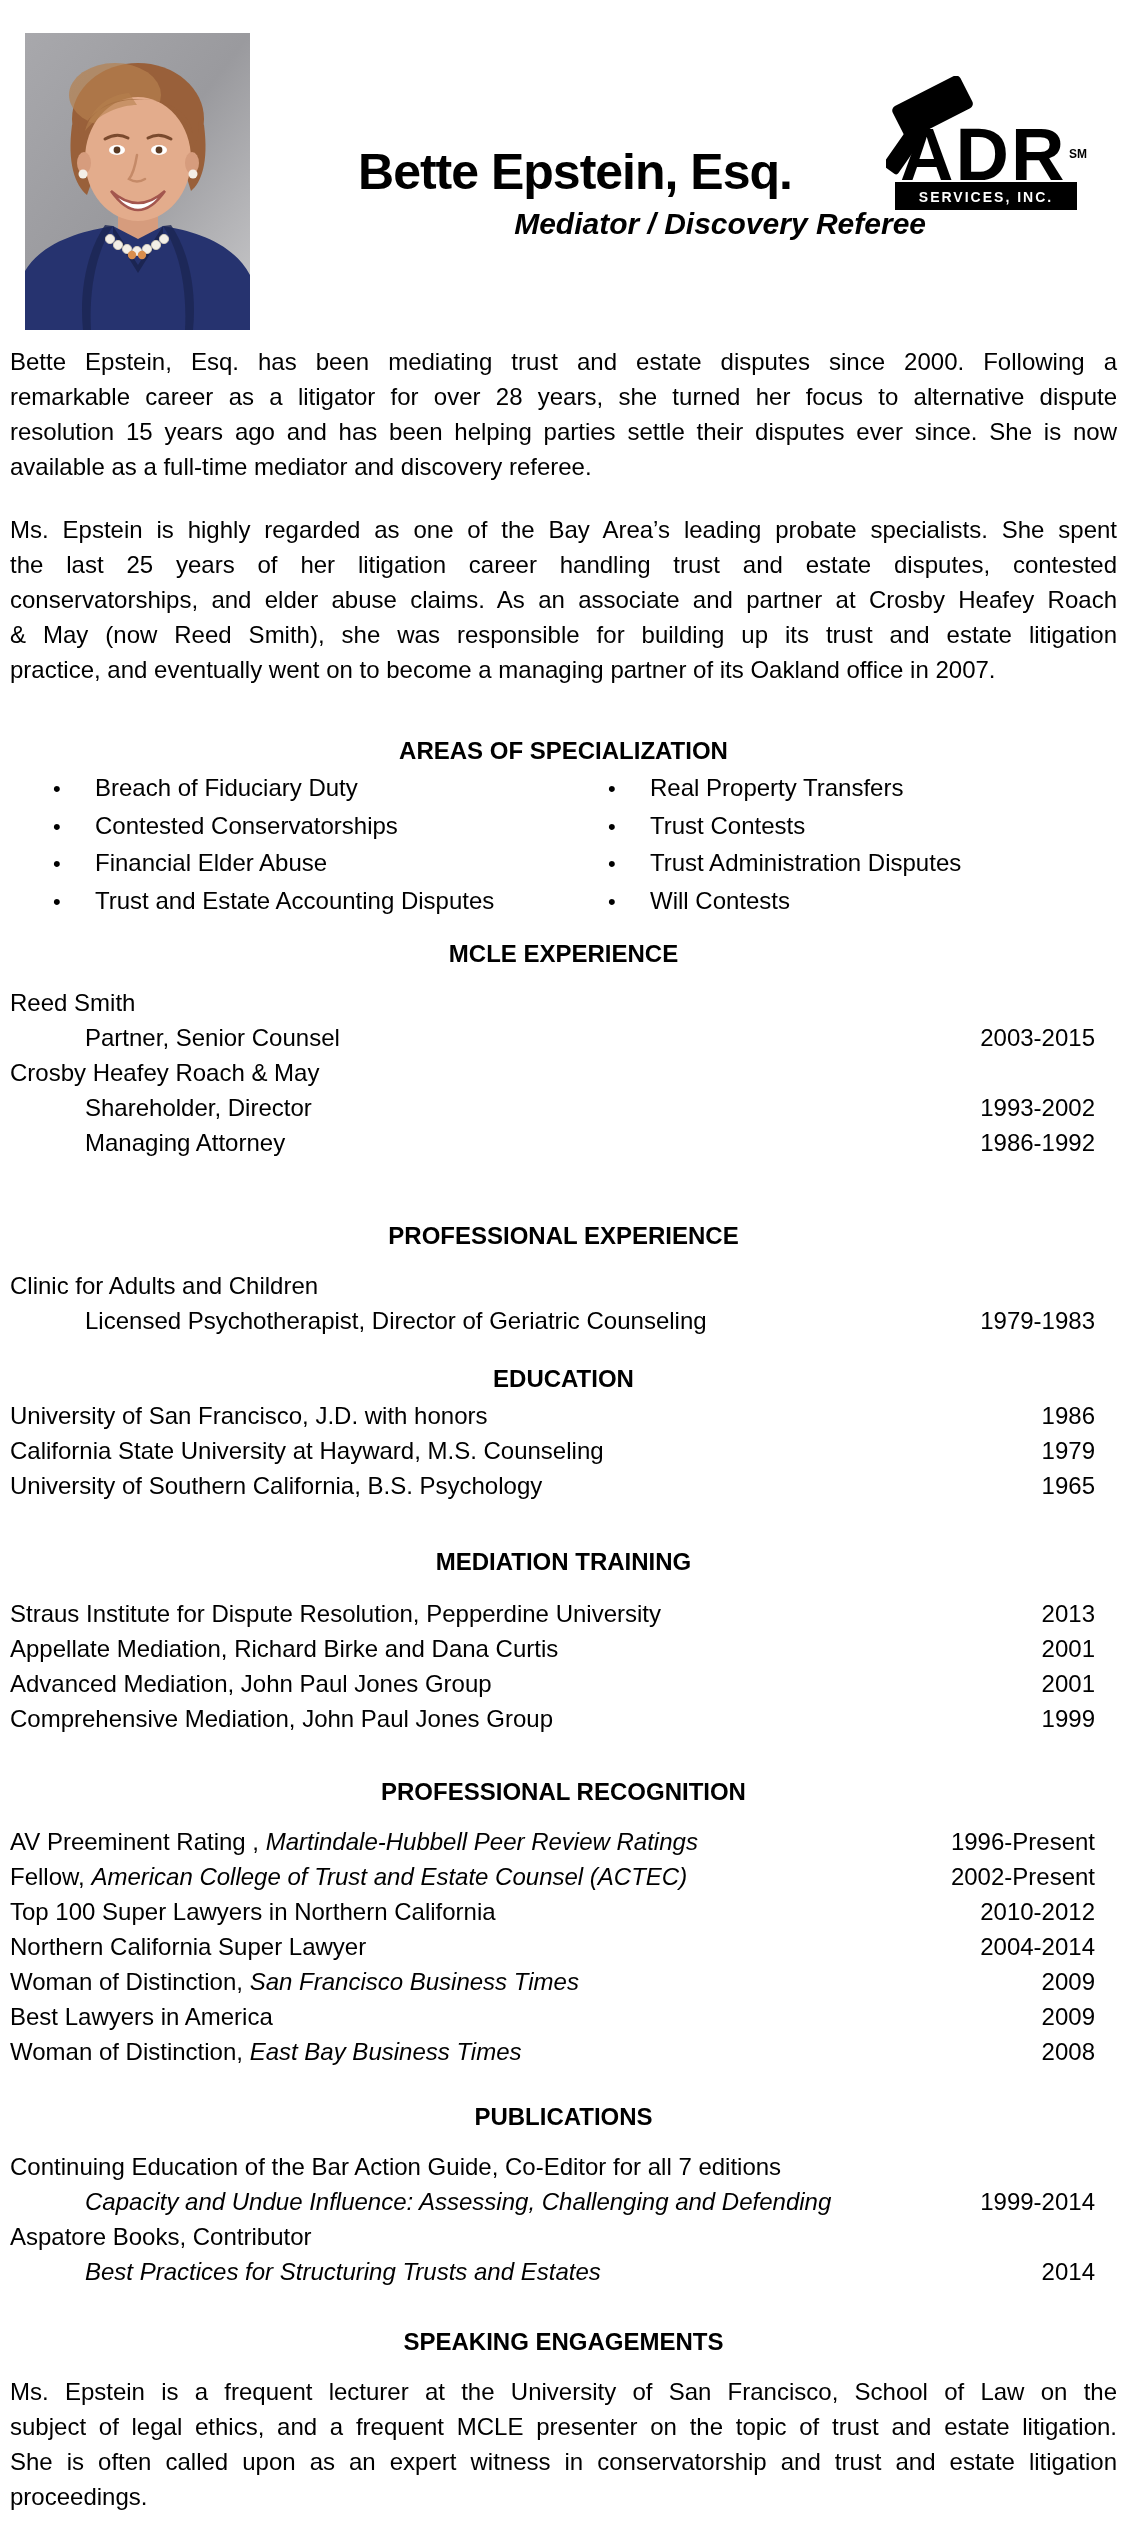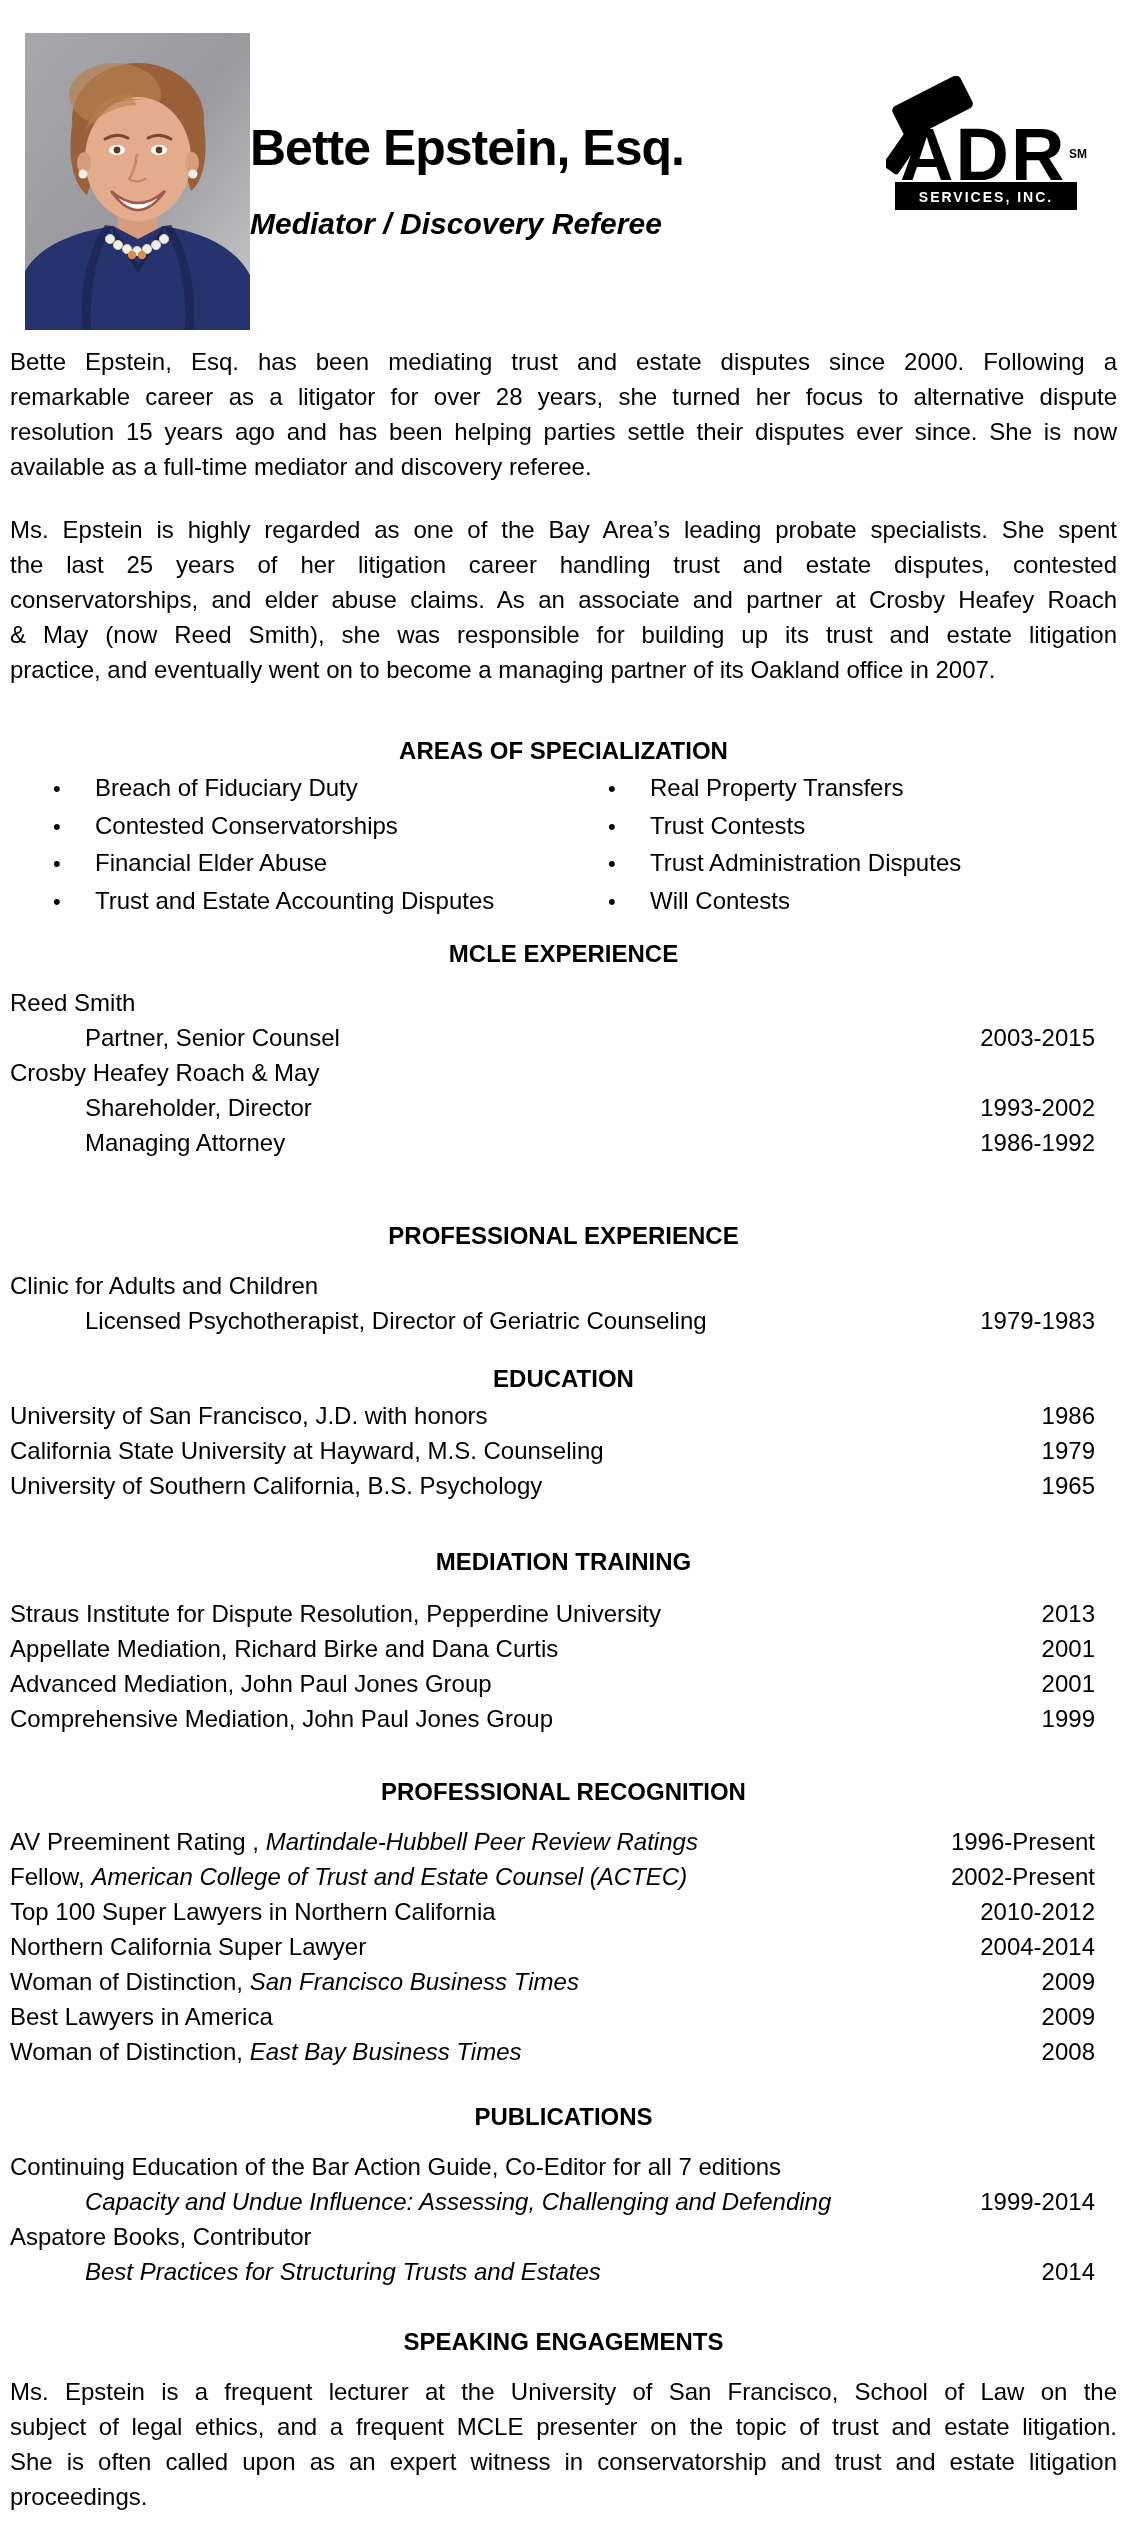--- a/index.html
+++ b/index.html
@@ -3,24 +3,24 @@
 <meta charset="utf-8">
 <style>
   html,body{margin:0;padding:0;background:#ffffff;}
   .page{
     position:relative;width:1136px;height:2530px;margin:0 auto;background:#fff;
     font-family:"Liberation Sans","DejaVu Sans",sans-serif;
     font-size:24px;line-height:35px;color:#000;overflow:hidden;
   }
   
   .photo{position:absolute;left:25px;top:33px;width:225px;height:297px;}
-  .nameblk{position:absolute;left:250px;width:650px;top:120px;text-align:left;
+  .nameblk{position:absolute;left:250px;width:650px;top:144px;text-align:center;
     font-weight:bold;font-size:50px;line-height:56px;letter-spacing:-1px;}
-  .subblk{position:absolute;left:250px;width:650px;top:204px;text-align:left;
-    font-weight:bold;font-style:italic;font-size:30px;line-height:40px;}
+  .subblk{position:absolute;left:250px;width:650px;top:204px;text-align:right;
+    font-weight:bold;font-style:italic;font-size:30px;line-height:40px;padding-left:26px;}
   .logo{position:absolute;left:886px;top:76px;width:208px;height:138px;}
   
   .para{position:absolute;left:10px;right:19px;}
   .ln{text-align:justify;text-align-last:justify;}
   .ln.last{text-align-last:left;}
   
   .h{position:absolute;left:10px;right:19px;text-align:center;font-weight:bold;height:35px;}
   
   .bwrap{position:absolute;left:0;right:0;height:150px;}
   .bcol{position:absolute;top:0;line-height:36.5px;}

